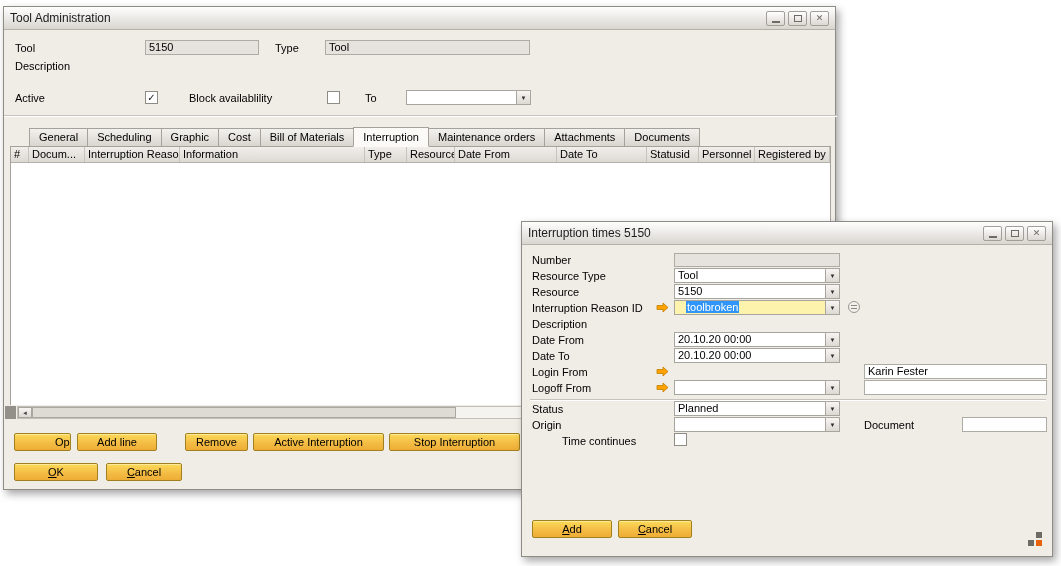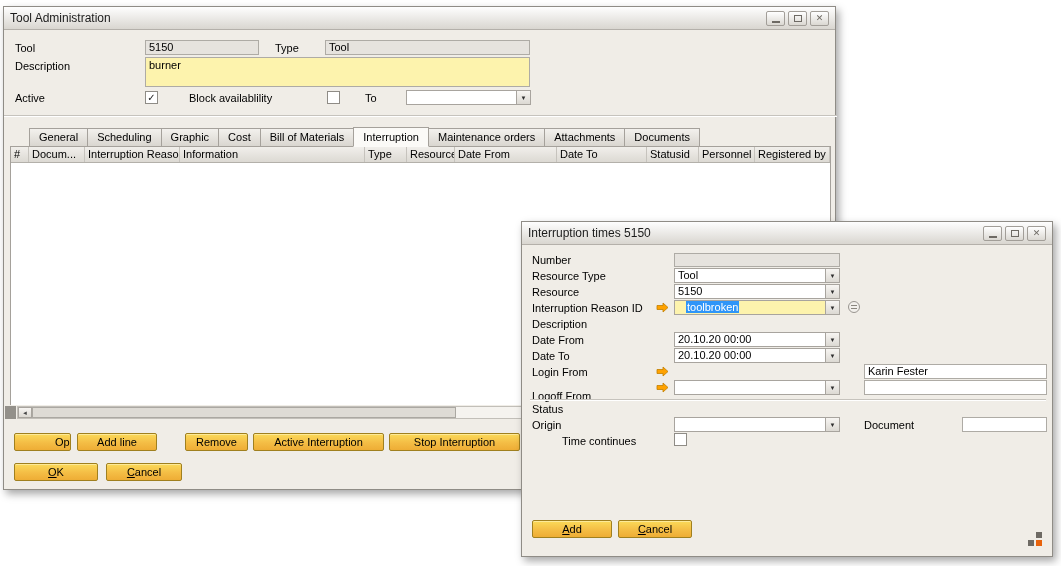--- a/index.html
+++ b/index.html
@@ -74,21 +74,20 @@
         <span class="winbtn">✕</span>
       </span>
     </div>
 
     <span class="lbl" style="left:11px; top:34px;">Tool</span>
     <span class="field grayfield" style="left:141px; top:33px; width:114px;">5150</span>
     <span class="lbl" style="left:271px; top:34px;">Type</span>
     <span class="field grayfield" style="left:321px; top:33px; width:205px;">Tool</span>
 
     <span class="lbl" style="left:11px; top:52px;">Description</span>
-    <span class="field yellowfield" style="left:141px; top:50px; width:385px; height:30px; line-height:15px;">burner</span>
 
     <span class="lbl" style="left:11px; top:84px;">Active</span>
     <span class="checkbox" style="left:141px; top:84px;">✓</span>
     <span class="lbl" style="left:185px; top:84px;">Block availablility</span>
     <span class="checkbox" style="left:323px; top:84px;"></span>
     <span class="lbl" style="left:361px; top:84px;">To</span>
     <span class="combo" style="left:402px; top:83px; width:125px;">
       <span class="ctext"></span>
       <span class="cbtn">▼</span>
     </span>
@@ -193,33 +192,37 @@
       <span class="ctext">20.10.20 00:00</span>
       <span class="cbtn">▼</span>
     </span>
 
     <span class="lbl" style="left:10px; top:143px;">Login From</span>
     <svg class="linkarrow" style="left:134px; top:144px;" viewBox="0 0 13 11">
         <path d="M1 3.5h6V1l5 4.5-5 4.5V7.5H1z" fill="#ffa200" stroke="#c07f00" stroke-width="0.8"></path>
       </svg>
     <span class="field" style="left:342px; top:142px; width:183px;">Karin Fester</span>
 
-    <span class="lbl" style="left:10px; top:159px;margin-top:8px;">Logoff From</span>
+    <span class="lbl" style="left:10px; top:159px;">Logoff From</span>
     <svg class="linkarrow" style="left:134px; top:160px;" viewBox="0 0 13 11">
         <path d="M1 3.5h6V1l5 4.5-5 4.5V7.5H1z" fill="#ffa200" stroke="#c07f00" stroke-width="0.8"></path>
       </svg>
     <span class="combo" style="left:152px; top:158px; width:166px;">
       <span class="ctext"></span>
       <span class="cbtn">▼</span>
     </span>
     <span class="field" style="left:342px; top:158px; width:183px;"></span>
 
     <span class="separator" style="left:8px; top:177px; width:516px;"></span>
 
     <span class="lbl" style="left:10px; top:180px;">Status</span>
+    <span class="combo" style="left:152px; top:179px; width:166px;">
+      <span class="ctext">Planned</span>
+      <span class="cbtn">▼</span>
+    </span>
 
     <span class="lbl" style="left:10px; top:196px;">Origin</span>
     <span class="combo" style="left:152px; top:195px; width:166px;">
       <span class="ctext"></span>
       <span class="cbtn">▼</span>
     </span>
     <span class="lbl" style="left:342px; top:196px;">Document</span>
     <span class="field" style="left:440px; top:195px; width:85px;"></span>
 
     <span class="lbl" style="left:10px; top:212px;margin-left:30px;">Time continues</span>

